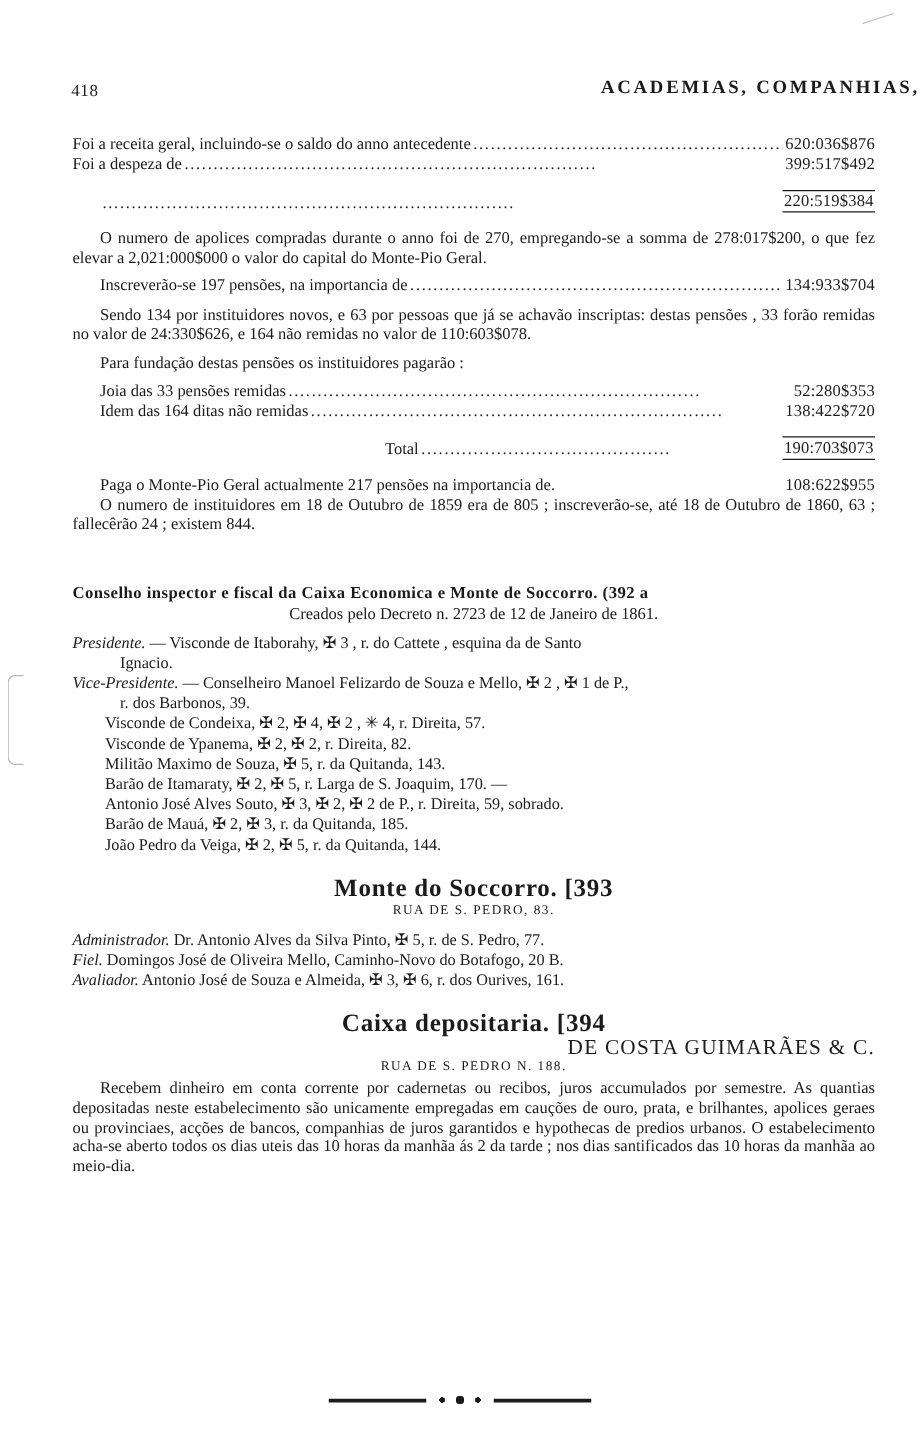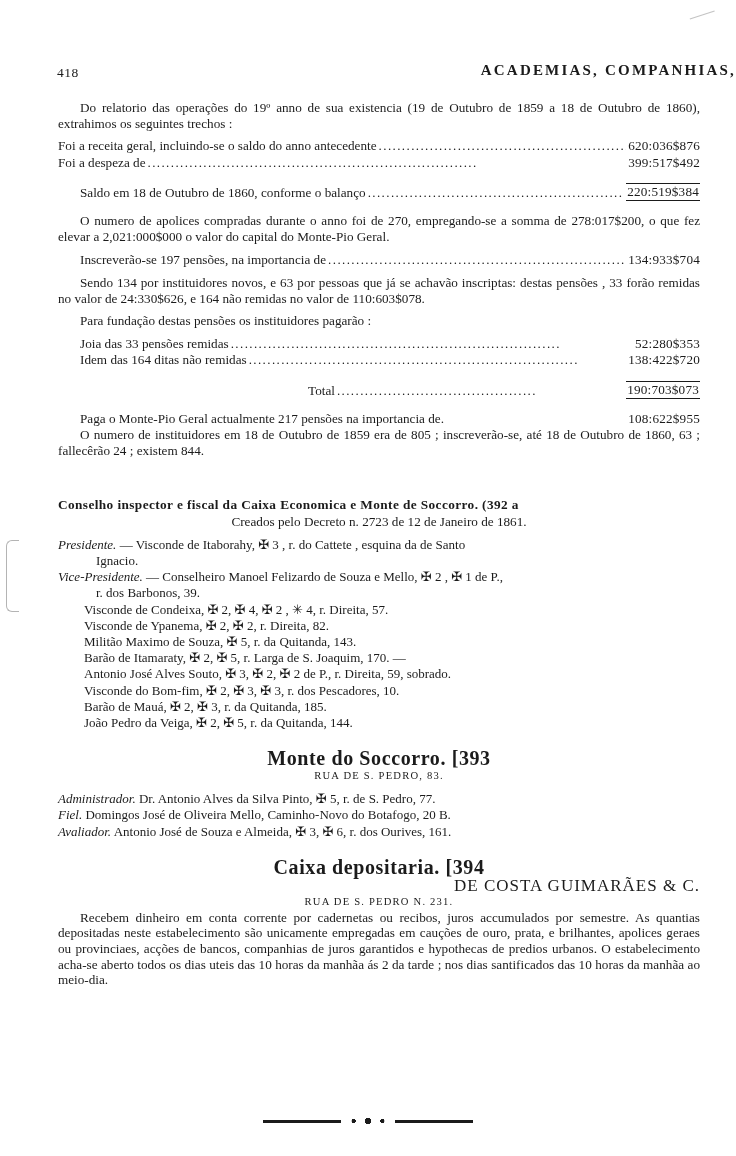--- a/index.html
+++ b/index.html
@@ -220,39 +220,37 @@
   <div class="corner-mark"></div>
   <div class="edge-mark"></div>
 
   <div class="header">
     <span class="folio">418</span>
     <div class="header-title">ACADEMIAS,  COMPANHIAS,</div>
   </div>
 
   <div class="content">
 
-    <p class="para">Do relatorio das operações do 19º anno de sua existencia (19 de Outubro de 1859 a 18 de Outubro de 1860), extrahimos os seguintes trechos :</p>
 
     <div class="space-s"></div>
 
     <div class="row">
       <span class="lbl">Foi a receita geral, incluindo-se o saldo do anno antecedente</span>
       <span class="dots">.......................................................................</span>
       <span class="val">620:036$876</span>
     </div>
     <div class="row">
       <span class="lbl">Foi a despeza de</span>
       <span class="dots">.......................................................................</span>
       <span class="val">399:517$492</span>
     </div>
 
     <div class="space-m"></div>
 
     <div class="row indent">
-      <span class="lbl">Saldo em 18 de Outubro de 1860, conforme o balanço</span>
       <span class="dots">.......................................................................</span>
       <span class="val valbox">220:519$384</span>
     </div>
 
     <div class="space-m"></div>
 
     <p class="para">O numero de apolices compradas durante o anno foi de 270, empregando-se a somma de 278:017$200, o que fez elevar a 2,021:000$000 o valor do capital do Monte-Pio Geral.</p>
 
     <div class="space-s"></div>
 
@@ -316,21 +314,20 @@
     <p class="entry">
       <span class="it">Vice-Presidente.</span><span> — Conselheiro Manoel Felizardo de Souza e Mello, ✠ 2 , ✠ 1 de P.,</span>
     </p>
     <p class="entry-sub">r. dos Barbonos, 39.</p>
 
     <p class="list-line">Visconde de Condeixa, ✠ 2, ✠ 4, ✠ 2 , ✳ 4, r. Direita, 57.</p>
     <p class="list-line">Visconde de Ypanema, ✠ 2, ✠ 2, r. Direita, 82.</p>
     <p class="list-line">Militão Maximo de Souza, ✠ 5, r. da Quitanda, 143.</p>
     <p class="list-line">Barão de Itamaraty, ✠ 2, ✠ 5, r. Larga de S. Joaquim, 170. —</p>
     <p class="list-line">Antonio José Alves Souto, ✠ 3, ✠ 2, ✠ 2 de P., r. Direita, 59, sobrado.</p>
-    <p class="list-line">Visconde do Bom-fim, ✠ 2, ✠ 3, ✠ 3, r. dos Pescadores, 10.</p>
     <p class="list-line">Barão de Mauá, ✠ 2, ✠ 3, r. da Quitanda, 185.</p>
     <p class="list-line">João Pedro da Veiga, ✠ 2, ✠ 5, r. da Quitanda, 144.</p>
 
     <div class="space-l"></div>
 
     <p class="title2">Monte  do Soccorro.  [393</p>
     <p class="addr-small">RUA DE S. PEDRO, 83.</p>
 
     <div class="space-s"></div>
 
@@ -341,21 +338,21 @@
       <span class="it">Fiel.</span><span> Domingos José de Oliveira Mello, Caminho-Novo do Botafogo, 20 B.</span>
     </p>
     <p class="entry">
       <span class="it">Avaliador.</span><span> Antonio José de Souza e Almeida, ✠ 3, ✠ 6, r. dos Ourives, 161.</span>
     </p>
 
     <div class="space-l"></div>
 
     <p class="title2">Caixa depositaria.  [394</p>
     <p class="caps-mid">DE COSTA GUIMARÃES &amp; C.</p>
-    <p class="addr-small">RUA DE S. PEDRO N. 231.</p>
+    <p class="addr-small">RUA DE S. PEDRO N. 188.</p>
 
     <p class="para">Recebem dinheiro em conta corrente por cadernetas ou recibos, juros accumulados por semestre. As quantias depositadas neste estabelecimento são unicamente empregadas em cauções de ouro, prata, e brilhantes, apolices geraes ou provinciaes, acções de bancos, companhias de juros garantidos e hypothecas de predios urbanos. O estabelecimento acha-se aberto todos os dias uteis das 10 horas da manhãa ás 2 da tarde ; nos dias santificados das 10 horas da manhãa ao meio-dia.</p>
 
   </div>
 
   <div class="ornament">
     <span class="orn-line">
       <span class="orn-dot"></span>
     </span>
   </div>

